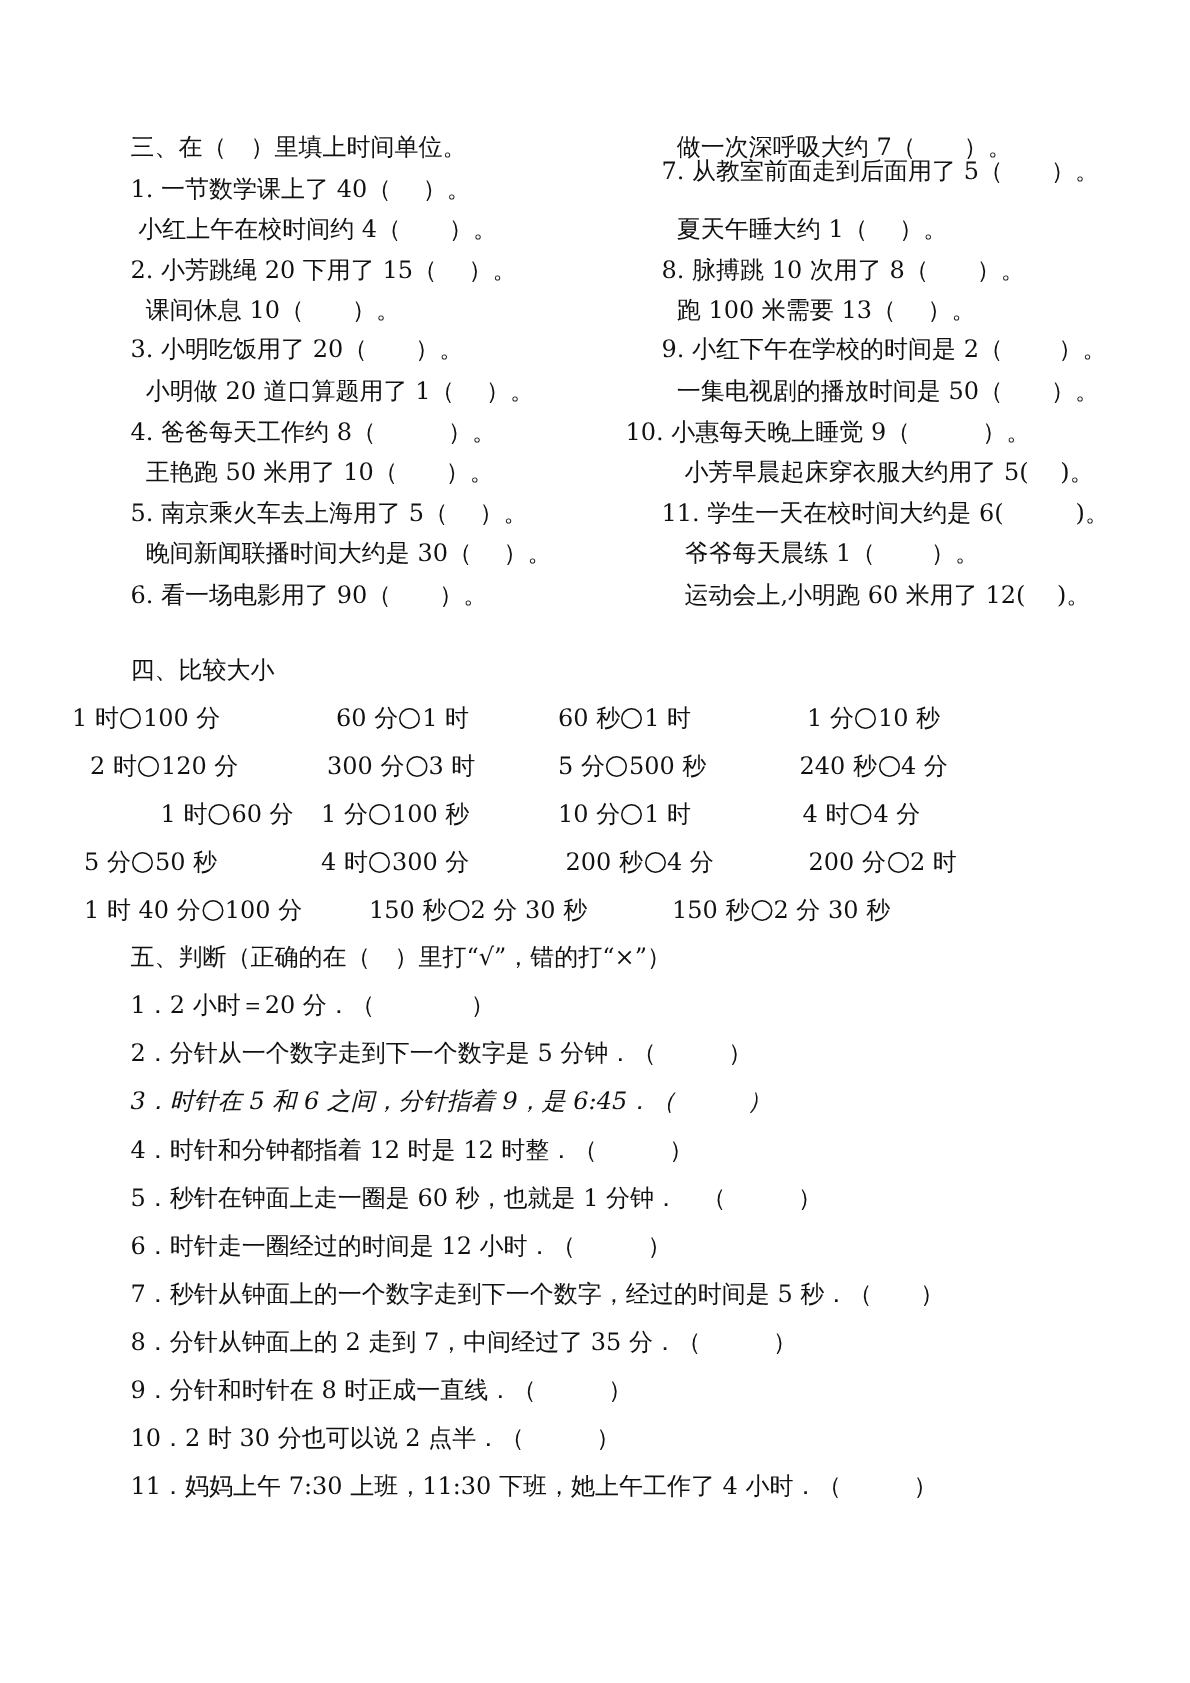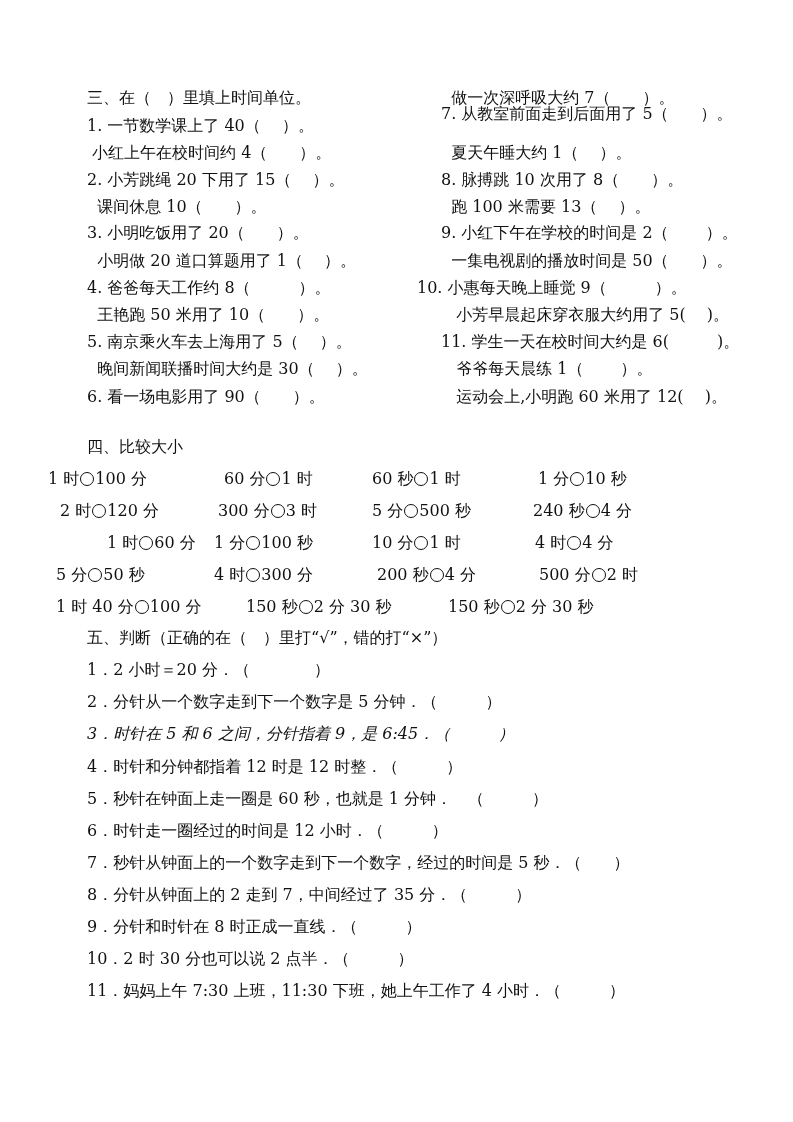--- a/index.html
+++ b/index.html
@@ -65,21 +65,21 @@
   <div class="cmp" style="left:533px;top:501px;"><span>240 秒</span><span class="circle"></span><span>4 分</span></div>
 
   <div class="cmp" style="left:60px;top:533px;margin-left:47px;"><span>1 时</span><span class="circle"></span><span>60 分</span></div>
   <div class="cmp" style="left:214px;top:533px;"><span>1 分</span><span class="circle"></span><span>100 秒</span></div>
   <div class="cmp" style="left:372px;top:533px;"><span>10 分</span><span class="circle"></span><span>1 时</span></div>
   <div class="cmp" style="left:535px;top:533px;"><span>4 时</span><span class="circle"></span><span>4 分</span></div>
 
   <div class="cmp" style="left:56px;top:565px;"><span>5 分</span><span class="circle"></span><span>50 秒</span></div>
   <div class="cmp" style="left:214px;top:565px;"><span>4 时</span><span class="circle"></span><span>300 分</span></div>
   <div class="cmp" style="left:377px;top:565px;"><span>200 秒</span><span class="circle"></span><span>4 分</span></div>
-  <div class="cmp" style="left:539px;top:565px;"><span>500 分</span><span class="circle"></span><span>2 时</span></div>
+  <div class="cmp" style="left:539px;top:565px;"><span>200 分</span><span class="circle"></span><span>2 时</span></div>
 
   <div class="cmp" style="left:56px;top:597px;"><span>1 时 40 分</span><span class="circle"></span><span>100 分</span></div>
   <div class="cmp" style="left:246px;top:597px;"><span>150 秒</span><span class="circle"></span><span>2 分 30 秒</span></div>
   <div class="cmp" style="left:448px;top:597px;"><span>150 秒</span><span class="circle"></span><span>2 分 30 秒</span></div>
 </div>
 
 <div class="line hdr" style="left:56px;top:628px;">五、判断（正确的在（　）里打“√”，错的打“×”）</div>
 <div>
   <div class="line" style="left:56px;top:660px;">1．2 小时＝20 分．（　　　　）</div>
   <div class="line" style="left:56px;top:692px;">2．分针从一个数字走到下一个数字是 5 分钟．（　　　）</div>

